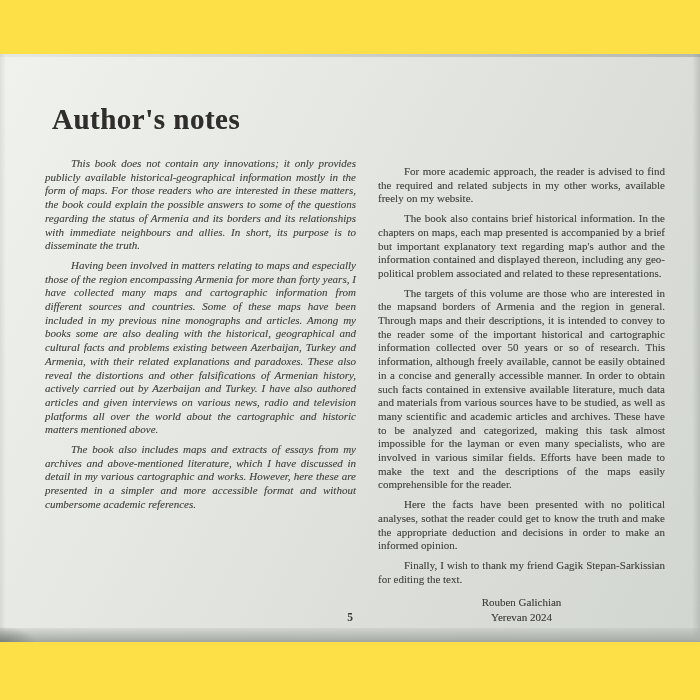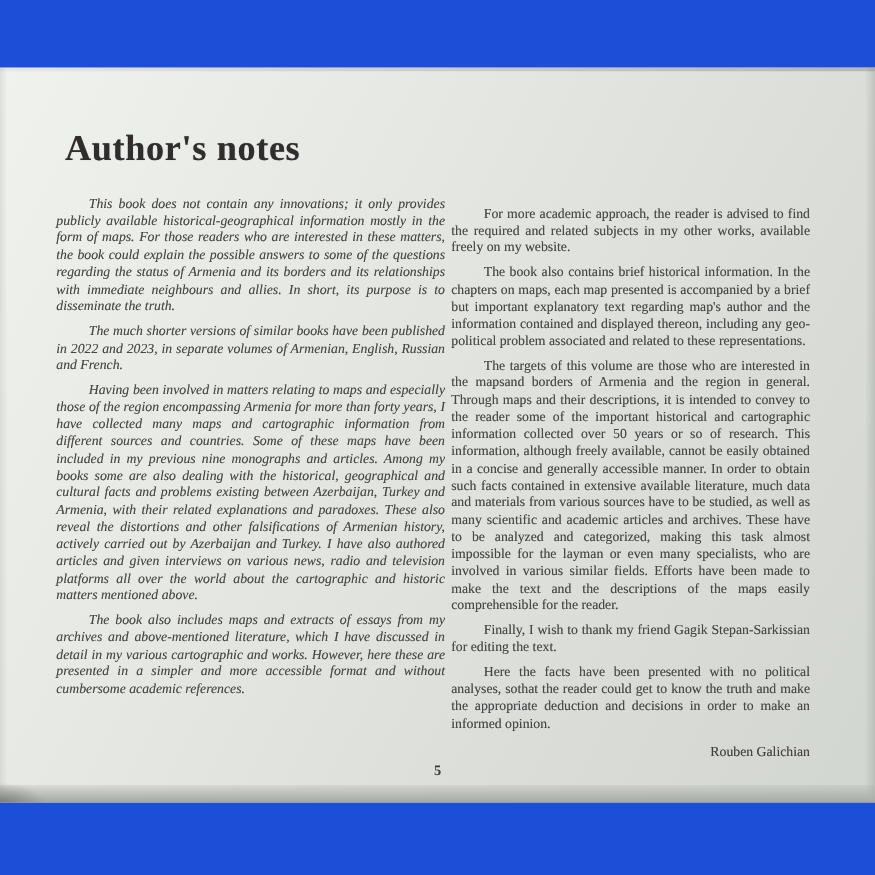--- a/index.html
+++ b/index.html
@@ -8,21 +8,21 @@
     width: 700px;
     height: 700px;
     background: #ffffff;
     overflow: hidden;
     font-family: "Liberation Serif", "DejaVu Serif", serif;
   }
   .stage {
     position: relative;
     width: 700px;
     height: 700px;
-    background: #1d4ed8;
+    background: #fde047;
   }
   
   .book-page {
     position: absolute;
     left: 0;
     top: 54px;
     width: 700px;
     height: 588px;
     background: linear-gradient(118deg, #f0f2ed 0%, #e6e9e3 35%, #daddd8 70%, #d2d6d0 100%);
   }
@@ -63,32 +63,32 @@
     font-size: 29px;
     letter-spacing: 0.5px;
     color: #2f2e2c;
     text-shadow: 0 0 0.6px rgba(47,46,44,0.5);
   }
   .col {
     position: absolute;
     color: #474644;
   }
   .col-left  { left: 45px;  top: 103px; width: 311px; font-style: italic; }
-  .col-right { left: 361px; top: 111px; width: 287px; font-family: Liberation Serif, serif; }
+  .col-right { left: 378px; top: 111px; width: 287px; font-family: Liberation Serif, serif; }
   .col p {
     margin: 0 0 6px 0;
     font-size: 11px;
     line-height: 13.7px;
     text-align: justify;
     text-indent: 26px;
     text-shadow: 0 0 0.5px rgba(71,70,68,0.45);
   }
   .signature {
     margin-top: 9px;
-    text-align: right;
+    text-align: center;
     font-size: 11px;
     line-height: 15px;
     color: #413f3d;
     text-shadow: 0 0 0.5px rgba(65,63,61,0.45);
   }
   .signature div { margin: 0; }
   .page-number {
     position: absolute;
     left: 0;
     top: 557px;
@@ -107,31 +107,31 @@
     <div class="page-top-edge"></div>
     <div class="page-left-edge"></div>
     <div class="page-right-edge"></div>
     <div class="page-bottom-edge"></div>
     <div class="page-bottom-corner"></div>
 
     <h1 class="page-title">Author's notes</h1>
 
     <div class="col col-left">
       <p>This book does not contain any innovations; it only provides publicly available historical-geographical information mostly in the form of maps. For those readers who are interested in these matters, the book could explain the possible answers to some of the questions regarding the status of Armenia and its borders and its relationships with immediate neighbours and allies. In short, its purpose is to disseminate the truth.</p>
-      <p>The much shorter versions of similar books have been published in 2022 and 2023, in separate volumes of Armenian, English, Russian and French.</p>
       <p>Having been involved in matters relating to maps and especially those of the region encompassing Armenia for more than forty years, I have collected many maps and cartographic information from different sources and countries. Some of these maps have been included in my previous nine monographs and articles. Among my books some are also dealing with the historical, geographical and cultural facts and problems existing between Azerbaijan, Turkey and Armenia, with their related explanations and paradoxes. These also reveal the distortions and other falsifications of Armenian history, actively carried out by Azerbaijan and Turkey. I have also authored articles and given interviews on various news, radio and television platforms all over the world about the cartographic and historic matters mentioned above.</p>
       <p>The book also includes maps and extracts of essays from my archives and above-mentioned literature, which I have discussed in detail in my various cartographic and works. However, here these are presented in a simpler and more accessible format and without cumbersome academic references.</p>
     </div>
 
     <div class="col col-right">
       <p>For more academic approach, the reader is advised to find the required and related subjects in my other works, available freely on my website.</p>
       <p>The book also contains brief historical information. In the chapters on maps, each map presented is accompanied by a brief but important explanatory text regarding map's author and the information contained and displayed thereon, including any geo-political problem associated and related to these representations.</p>
       <p>The targets of this volume are those who are interested in the mapsand borders of Armenia and the region in general. Through maps and their descriptions, it is intended to convey to the reader some of the important historical and cartographic information collected over 50 years or so of research. This information, although freely available, cannot be easily obtained in a concise and generally accessible manner. In order to obtain such facts contained in extensive available literature, much data and materials from various sources have to be studied, as well as many scientific and academic articles and archives. These have to be analyzed and categorized, making this task almost impossible for the layman or even many specialists, who are involved in various similar fields. Efforts have been made to make the text and the descriptions of the maps easily comprehensible for the reader.</p>
+      <p>Here the facts have been presented with no political analyses, sothat the reader could get to know the truth and make the appropriate deduction and decisions in order to make an informed opinion.</p>
       <p>Finally, I wish to thank my friend Gagik Stepan-Sarkissian for editing the text.</p>
-      <p>Here the facts have been presented with no political analyses, sothat the reader could get to know the truth and make the appropriate deduction and decisions in order to make an informed opinion.</p>
       <div class="signature">
         <div>Rouben Galichian</div>
+        <div>Yerevan 2024</div>
       </div>
     </div>
 
     <div class="page-number">5</div>
   </div>
 </div>
 
 </body></html>

